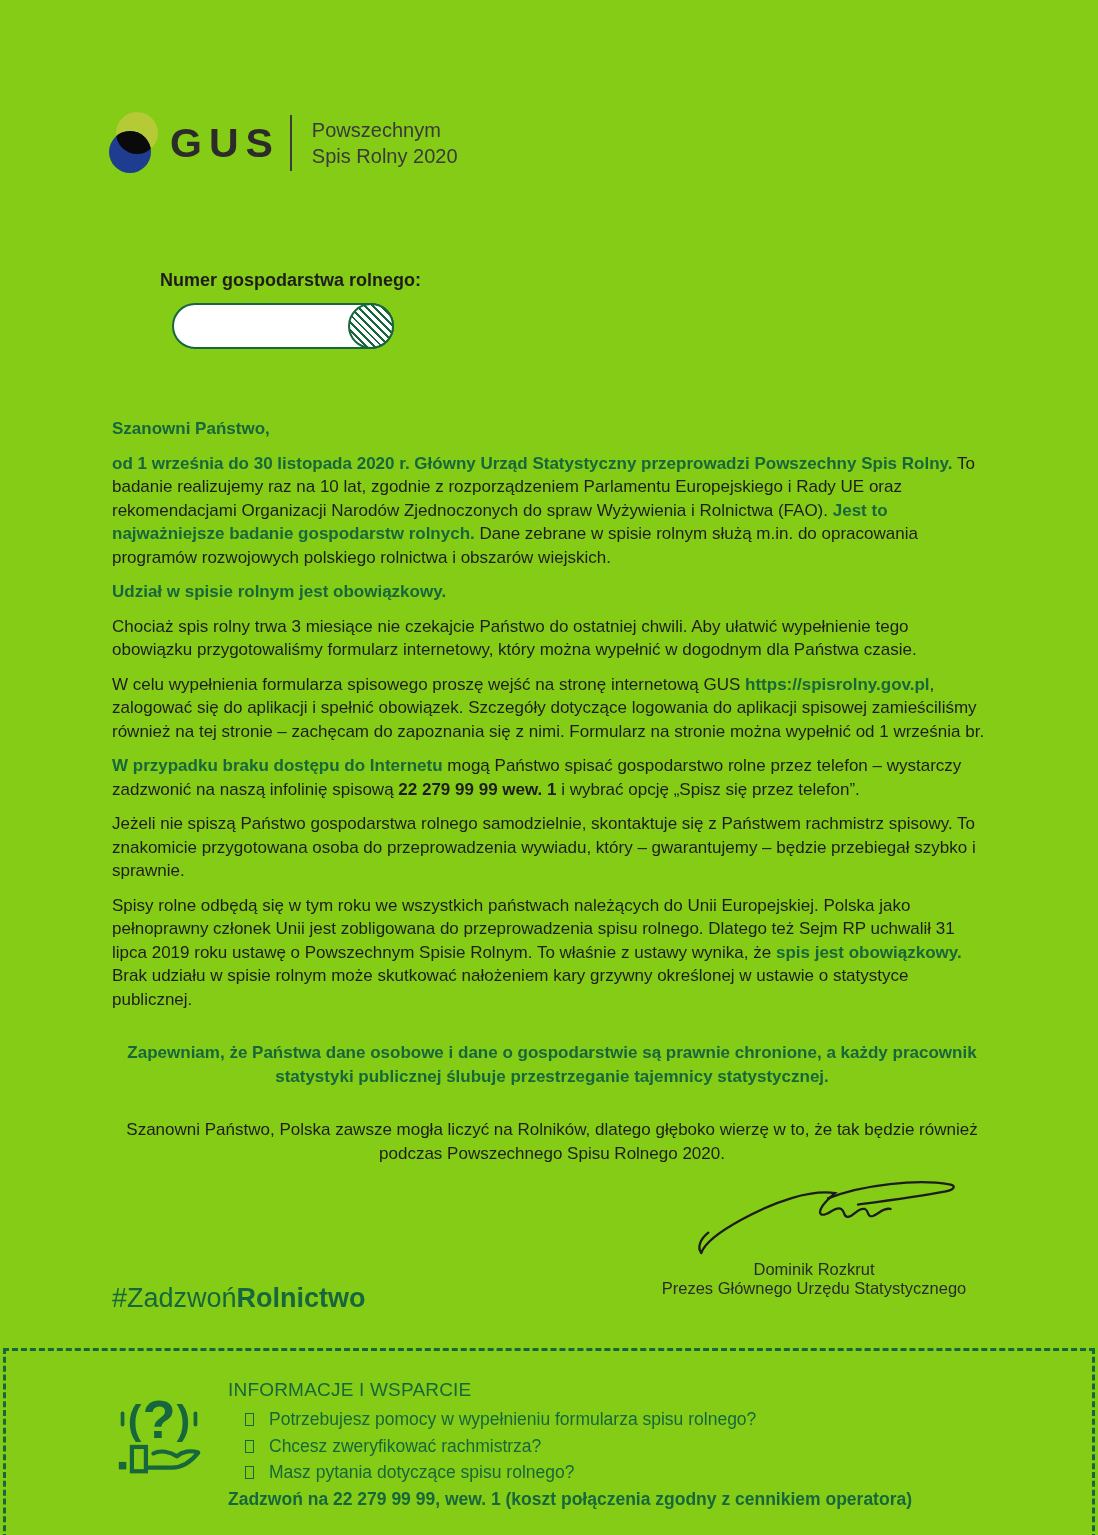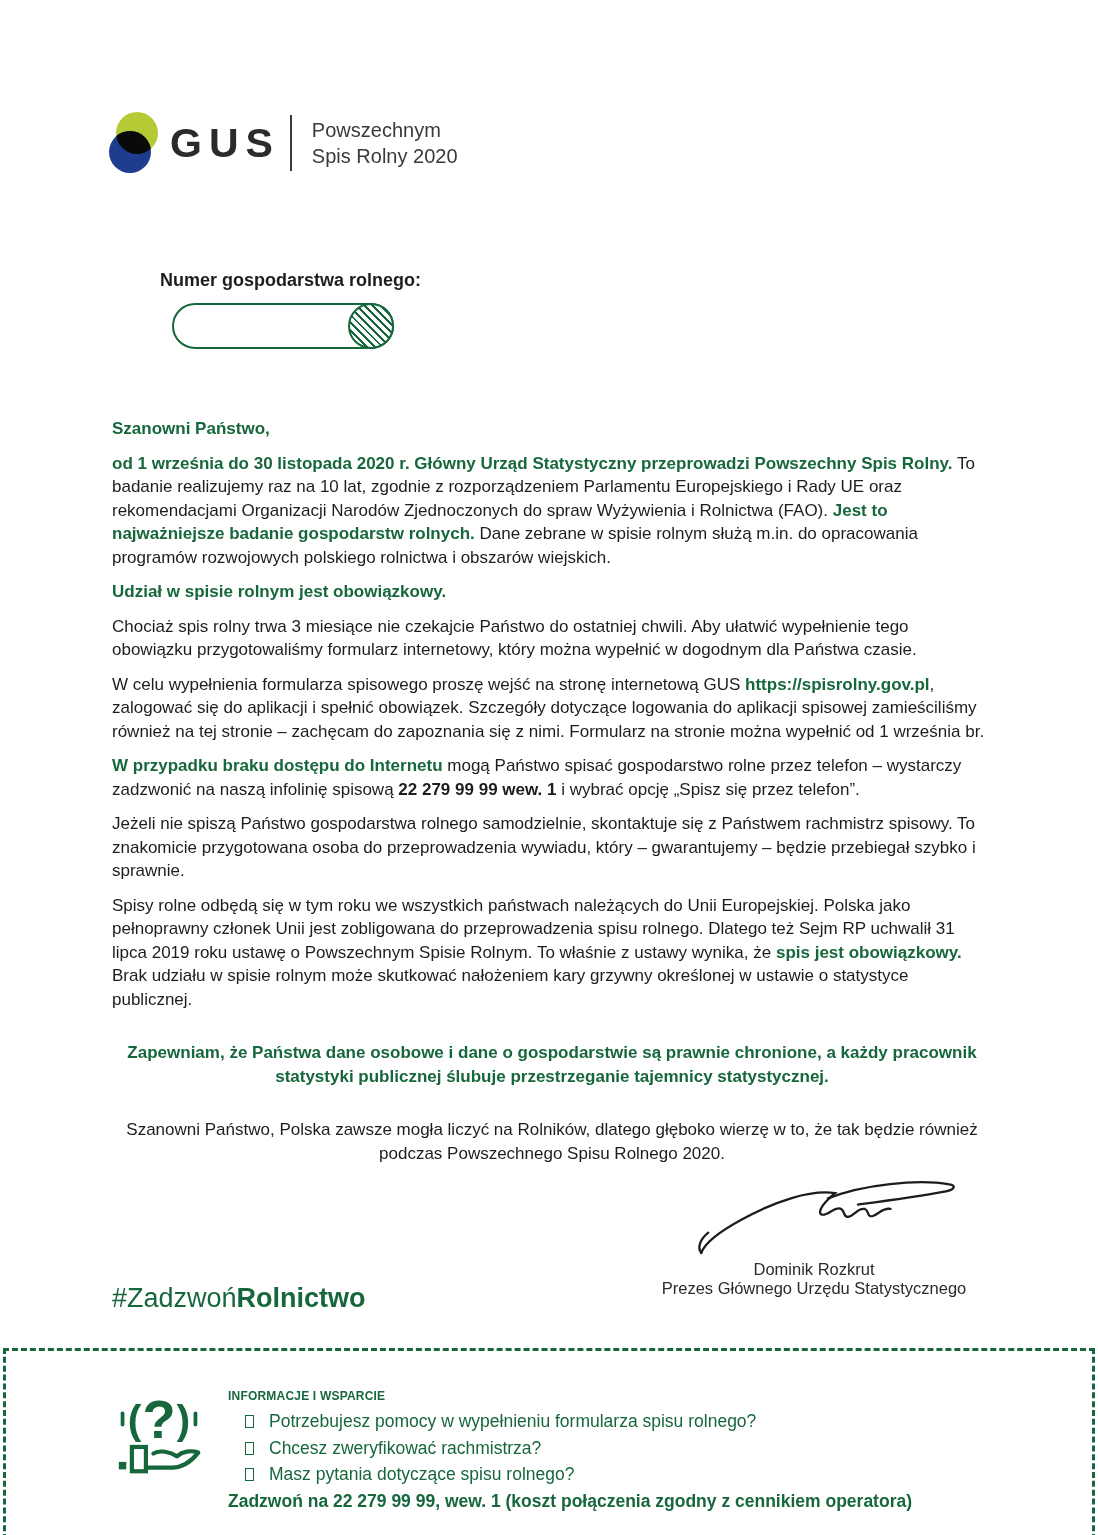--- a/index.html
+++ b/index.html
@@ -2,21 +2,21 @@
 <html lang="pl" style="--green: #17673C; --black: #1f1d1b; --lime: #b5ca35; --navy: #1e3d8f;"><head>
 <meta charset="utf-8">
 <style>
   :root{
     --green:#17673C;
     --black:#1f1d1b;
   }
   *{box-sizing:border-box;margin:0;padding:0;}
   body{background:#e8e8e8;font-family:"Liberation Sans",sans-serif;}
   .page{
-    position:relative;width:1098px;height:1535px;background:#ffffff;
+    position:relative;width:1098px;height:1535px;background:#84cc16;
     margin:0 auto;overflow:hidden;color:var(--black);
   }
 
   
   .logo-block{position:absolute;left:106px;top:110px;display:flex;align-items:center;}
   .logo-mark{width:60px;height:66px;}
   .logo-acronym{font-size:41px;font-weight:600;letter-spacing:7px;color:#2d2a2b;margin-left:4px;}
   .logo-divider{width:2px;height:56px;background:#3c3c3c;margin:0 20px 0 10px;}
   .logo-sub{font-size:20px;line-height:1.32;color:#3a3a3a;}
   .header-right{
@@ -53,21 +53,21 @@
   .hashtag{position:absolute;left:112px;top:1283px;font-size:27px;color:var(--green);font-weight:400;}
   .hashtag b{font-weight:700;}
 
   
   .info-box{
     position:absolute;left:3px;top:1348px;width:1092px;height:192px;
     border:3px dashed var(--green);border-bottom:none;
   }
   .info-inner{display:flex;padding:24px 30px 0 110px;gap:26px;align-items:flex-start;}
   .help-icon{flex:none;margin-top:10px;}
-  .info-heading{font-size:12px;font-weight:700;color:var(--green);letter-spacing:.2px;margin:14px 0 5px;}
+  .info-heading{font-size:19px;font-weight:400;color:var(--green);letter-spacing:.2px;margin:4px 0 5px;}
   .info-item{display:flex;gap:15px;padding-left:17px;font-size:17.5px;font-weight:400;
     color:var(--green);line-height:26.5px;}
   .tofu{flex:none;width:9px;height:13px;border:1.5px solid var(--green);margin-top:7px;}
   .info-phone{font-size:17.5px;font-weight:700;color:var(--green);margin-top:3px;}
 </style>
 </head>
 <body>
 
 <div class="page">
 

